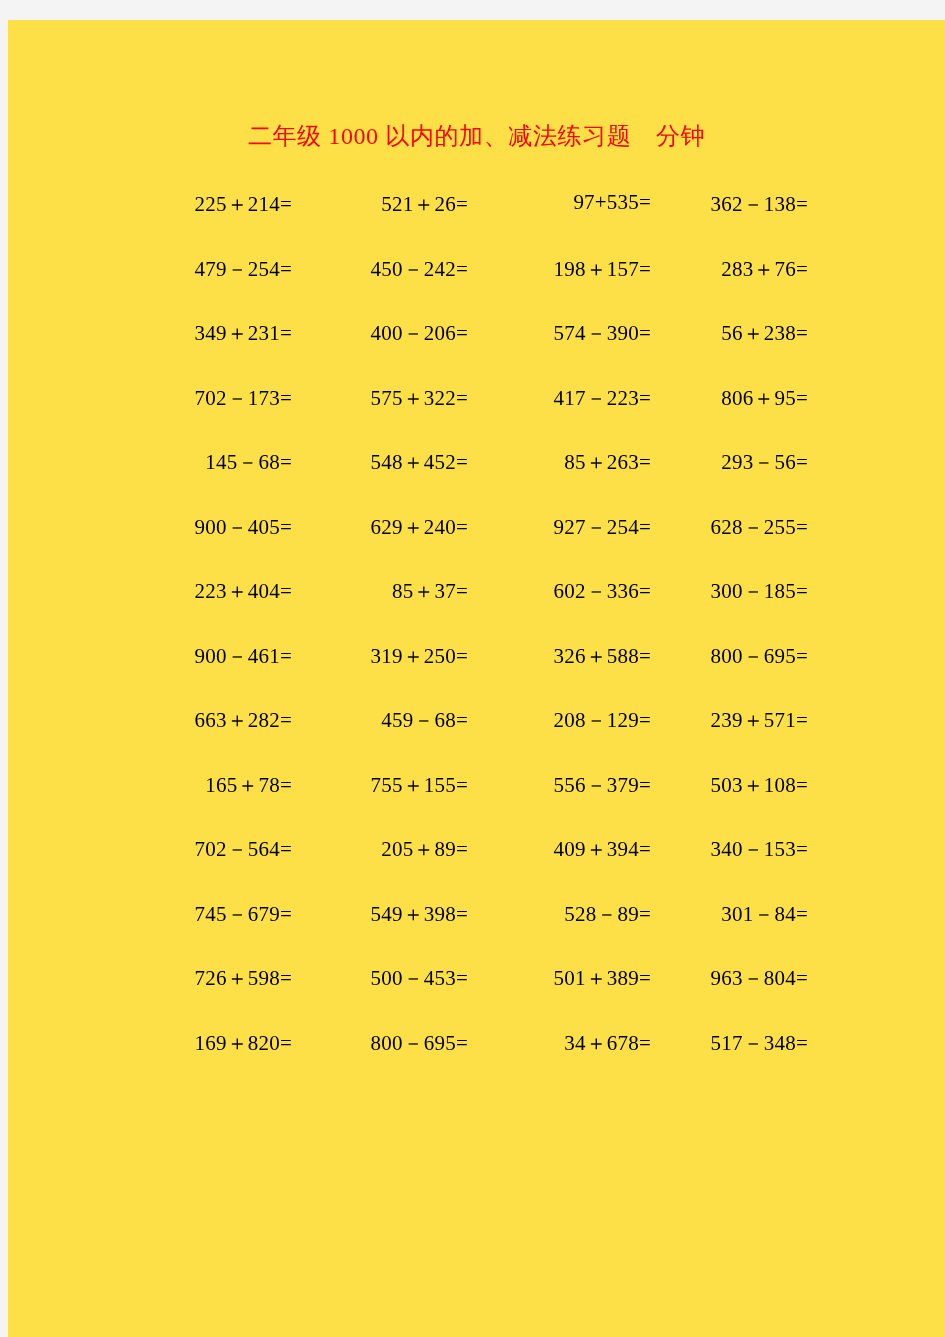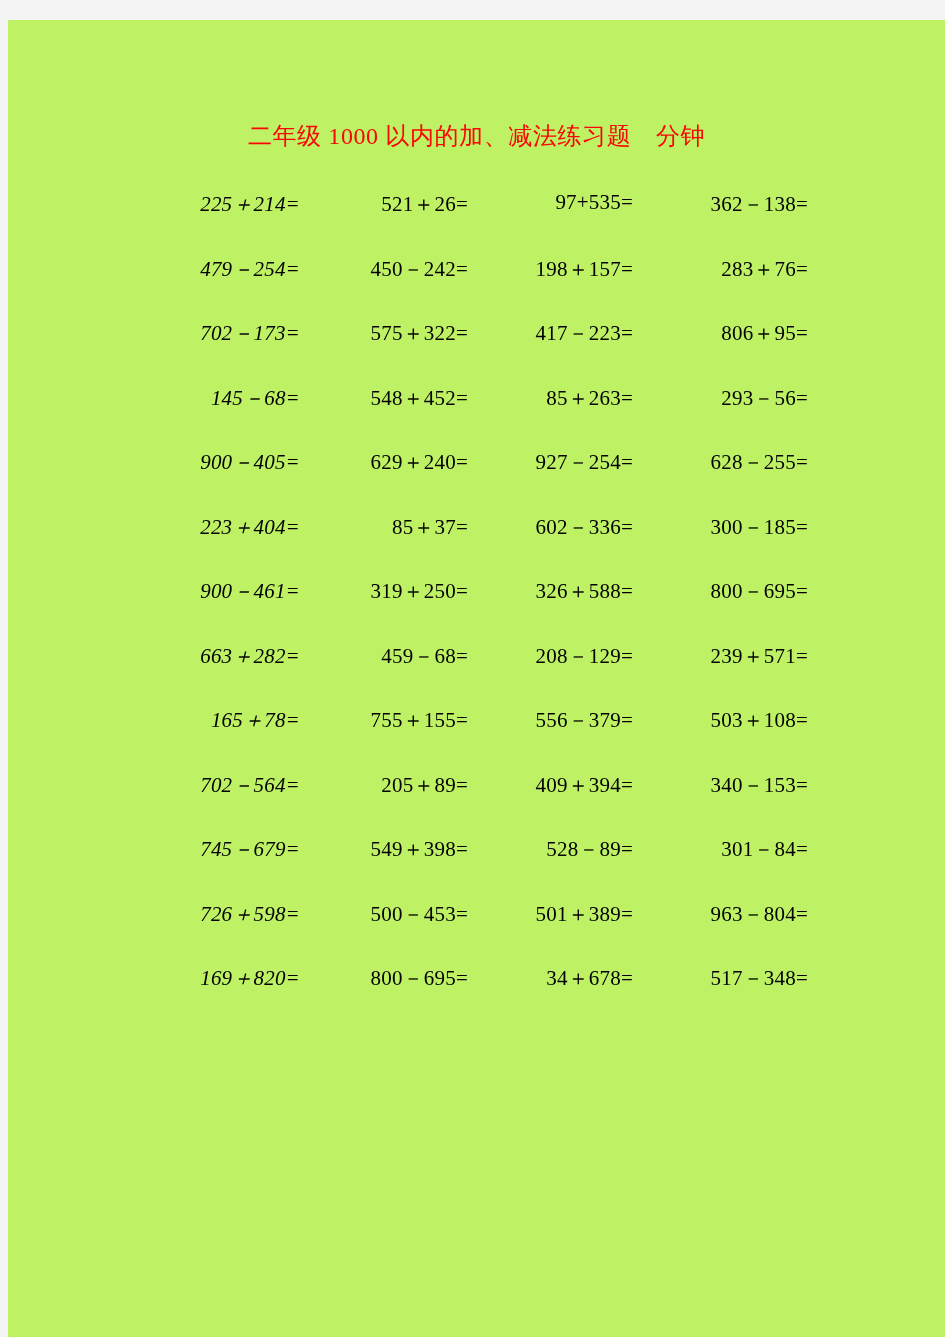--- a/index.html
+++ b/index.html
@@ -49,44 +49,50 @@
   .problem-cell {
     position: absolute;
     top: 0;
     font-size: 21px;
     color: #000000;
     font-family: "Liberation Serif", "DejaVu Serif", serif;
     white-space: pre;
     letter-spacing: 0.2px;
     text-align: right;
   }
-  .col-0 { left: 12px;   width: 150px; font-style: italic; }
+  .col-0 { left: 4px;   width: 150px; }
   .col-1 { left: 180px; width: 150px; }
-  .col-2 { left: 345px; width: 150px; }
+  .col-2 { left: 363px; width: 150px; }
   .col-3 { left: 515px; width: 155px; }
 </style>
 </head>
 <body style="background: rgb(244, 244, 244);">
 
-<div id="page" style="background: #bef264;">
+<div id="page" style="background: #fde047;">
 
   <div id="worksheet-title" style="color: rgb(251, 4, 4);">二年级 1000 以内的加、减法练习题　分钟</div>
 
   <div id="problem-grid">
       <div class="problem-row">
         <div class="problem-cell col-0">225＋214=</div>
         <div class="problem-cell col-1">521＋26=</div>
         <div class="problem-cell col-2">97+535=</div>
         <div class="problem-cell col-3">362－138=</div>
       </div>
       <div class="problem-row">
         <div class="problem-cell col-0">479－254=</div>
         <div class="problem-cell col-1">450－242=</div>
         <div class="problem-cell col-2">198＋157=</div>
         <div class="problem-cell col-3">283＋76=</div>
+      </div>
+      <div class="problem-row">
+        <div class="problem-cell col-0">349＋231=</div>
+        <div class="problem-cell col-1">400－206=</div>
+        <div class="problem-cell col-2">574－390=</div>
+        <div class="problem-cell col-3">56＋238=</div>
       </div>
       <div class="problem-row">
         <div class="problem-cell col-0">702－173=</div>
         <div class="problem-cell col-1">575＋322=</div>
         <div class="problem-cell col-2">417－223=</div>
         <div class="problem-cell col-3">806＋95=</div>
       </div>
       <div class="problem-row">
         <div class="problem-cell col-0">145－68=</div>
         <div class="problem-cell col-1">548＋452=</div>

